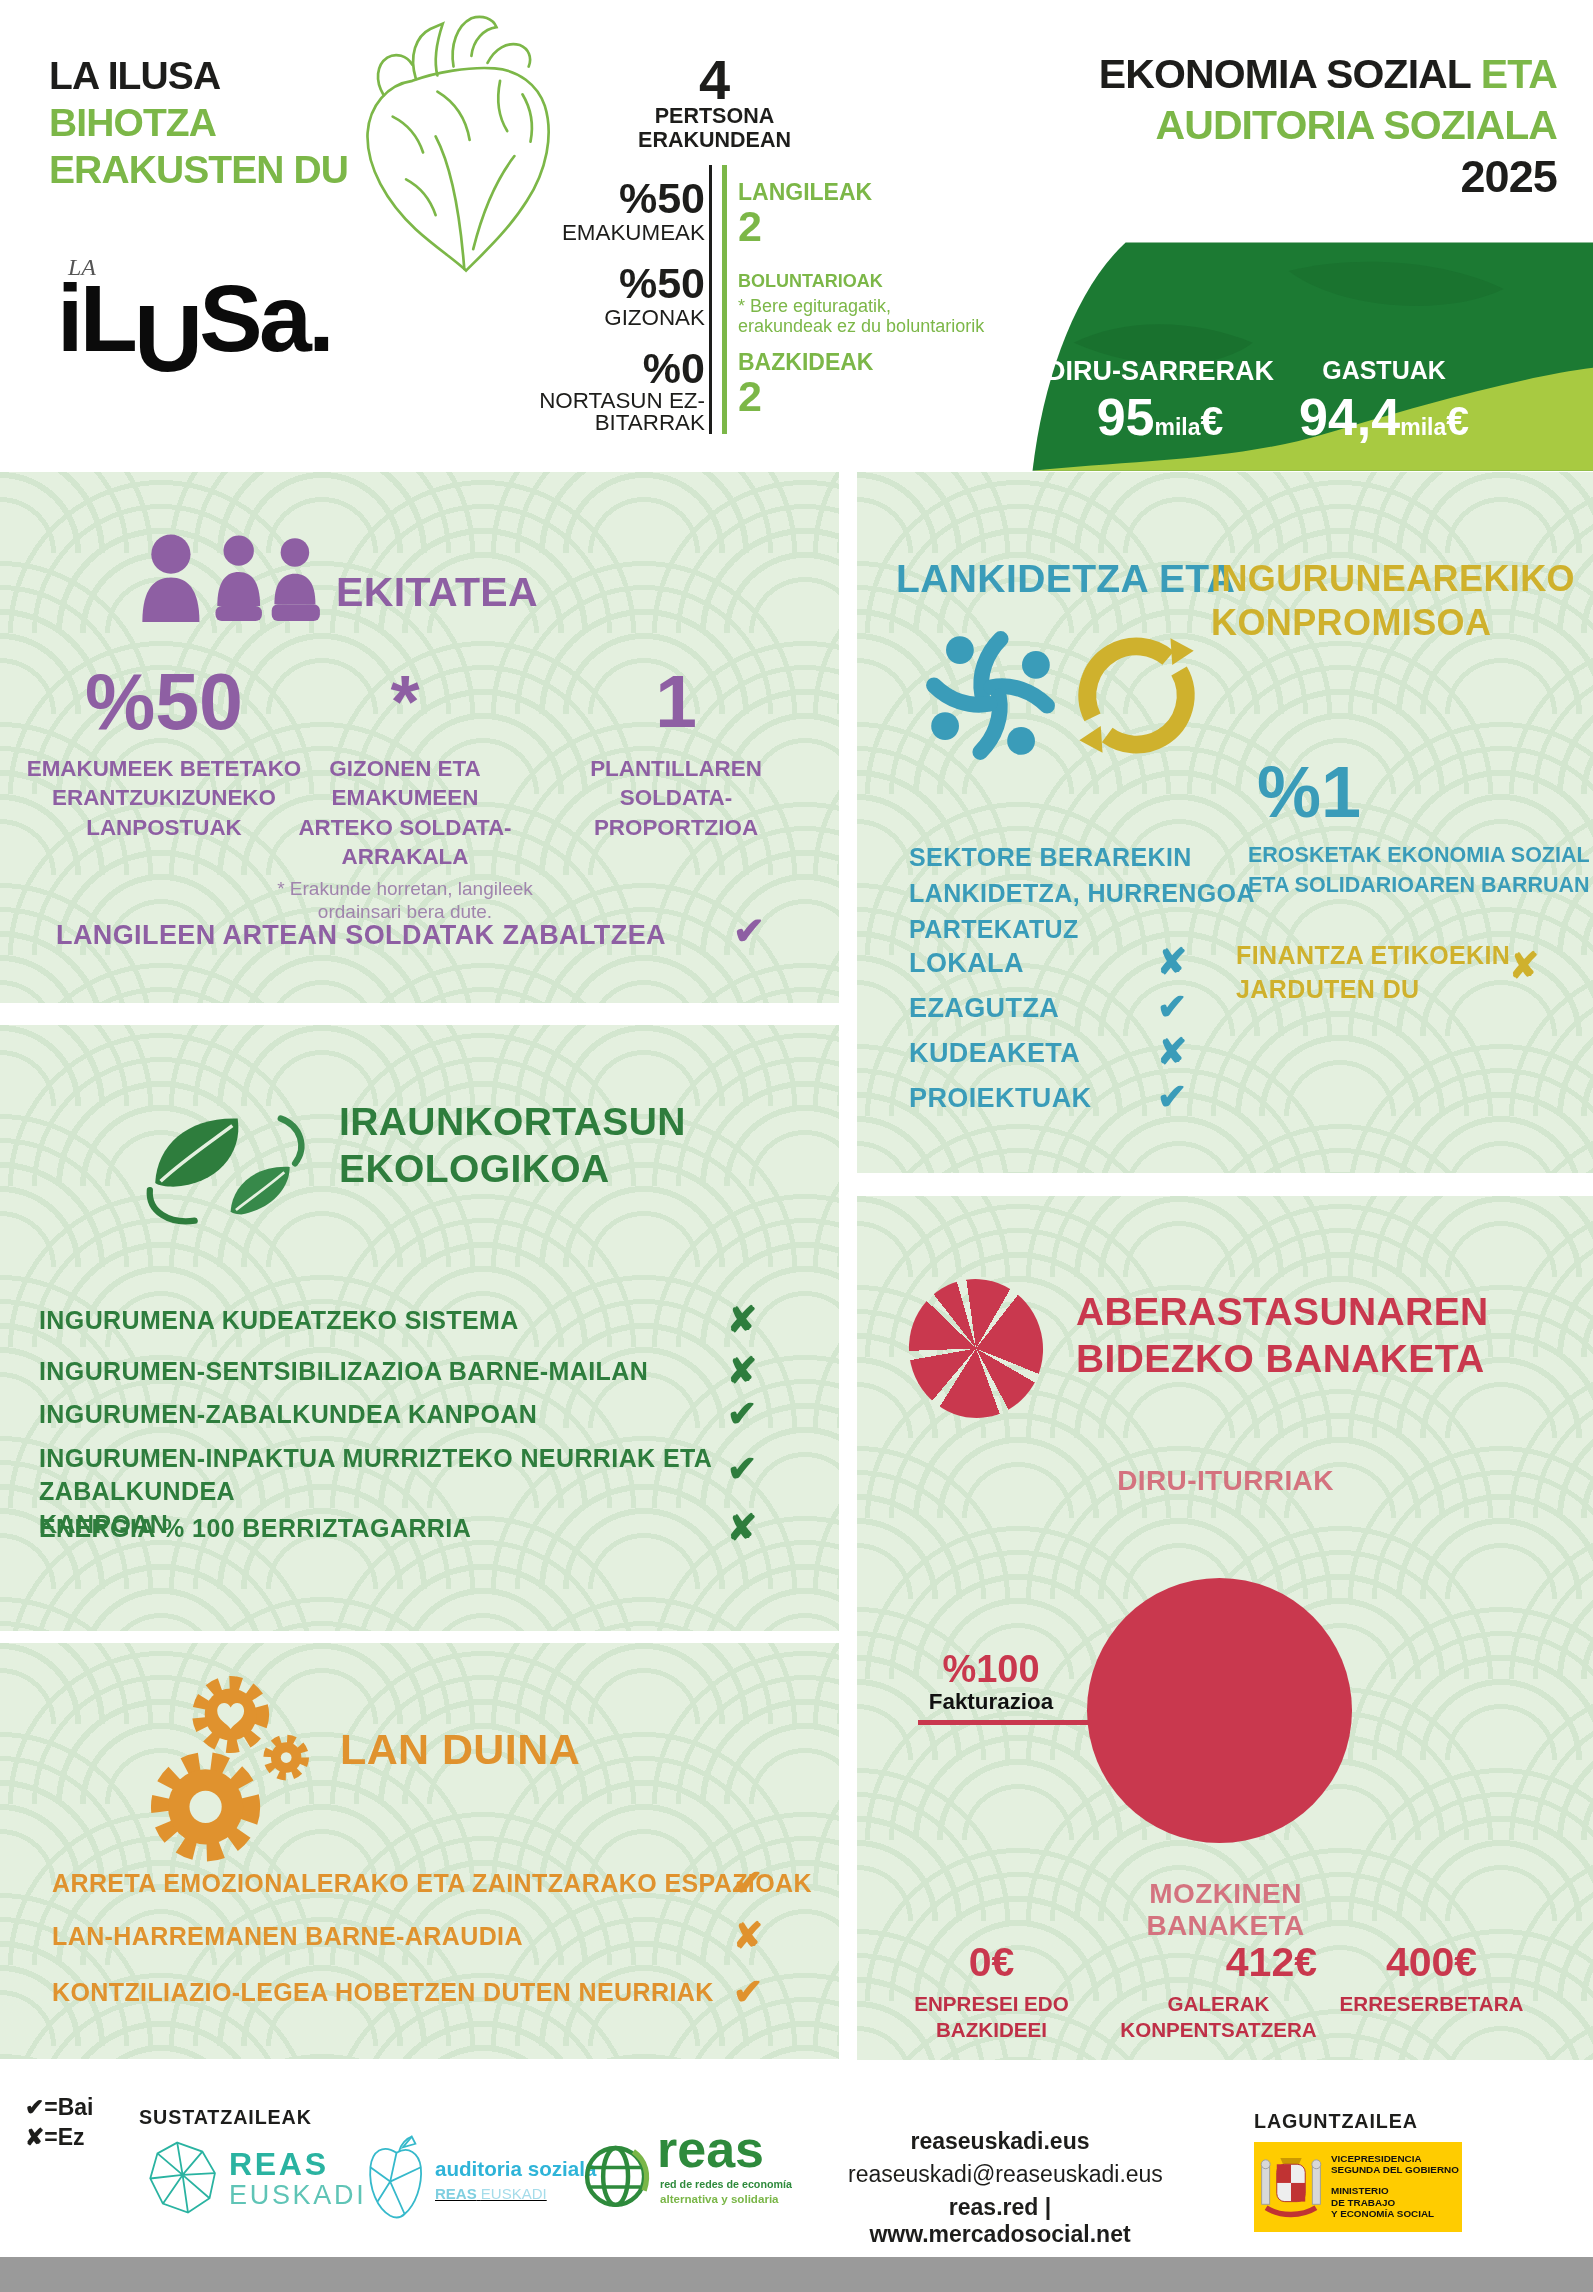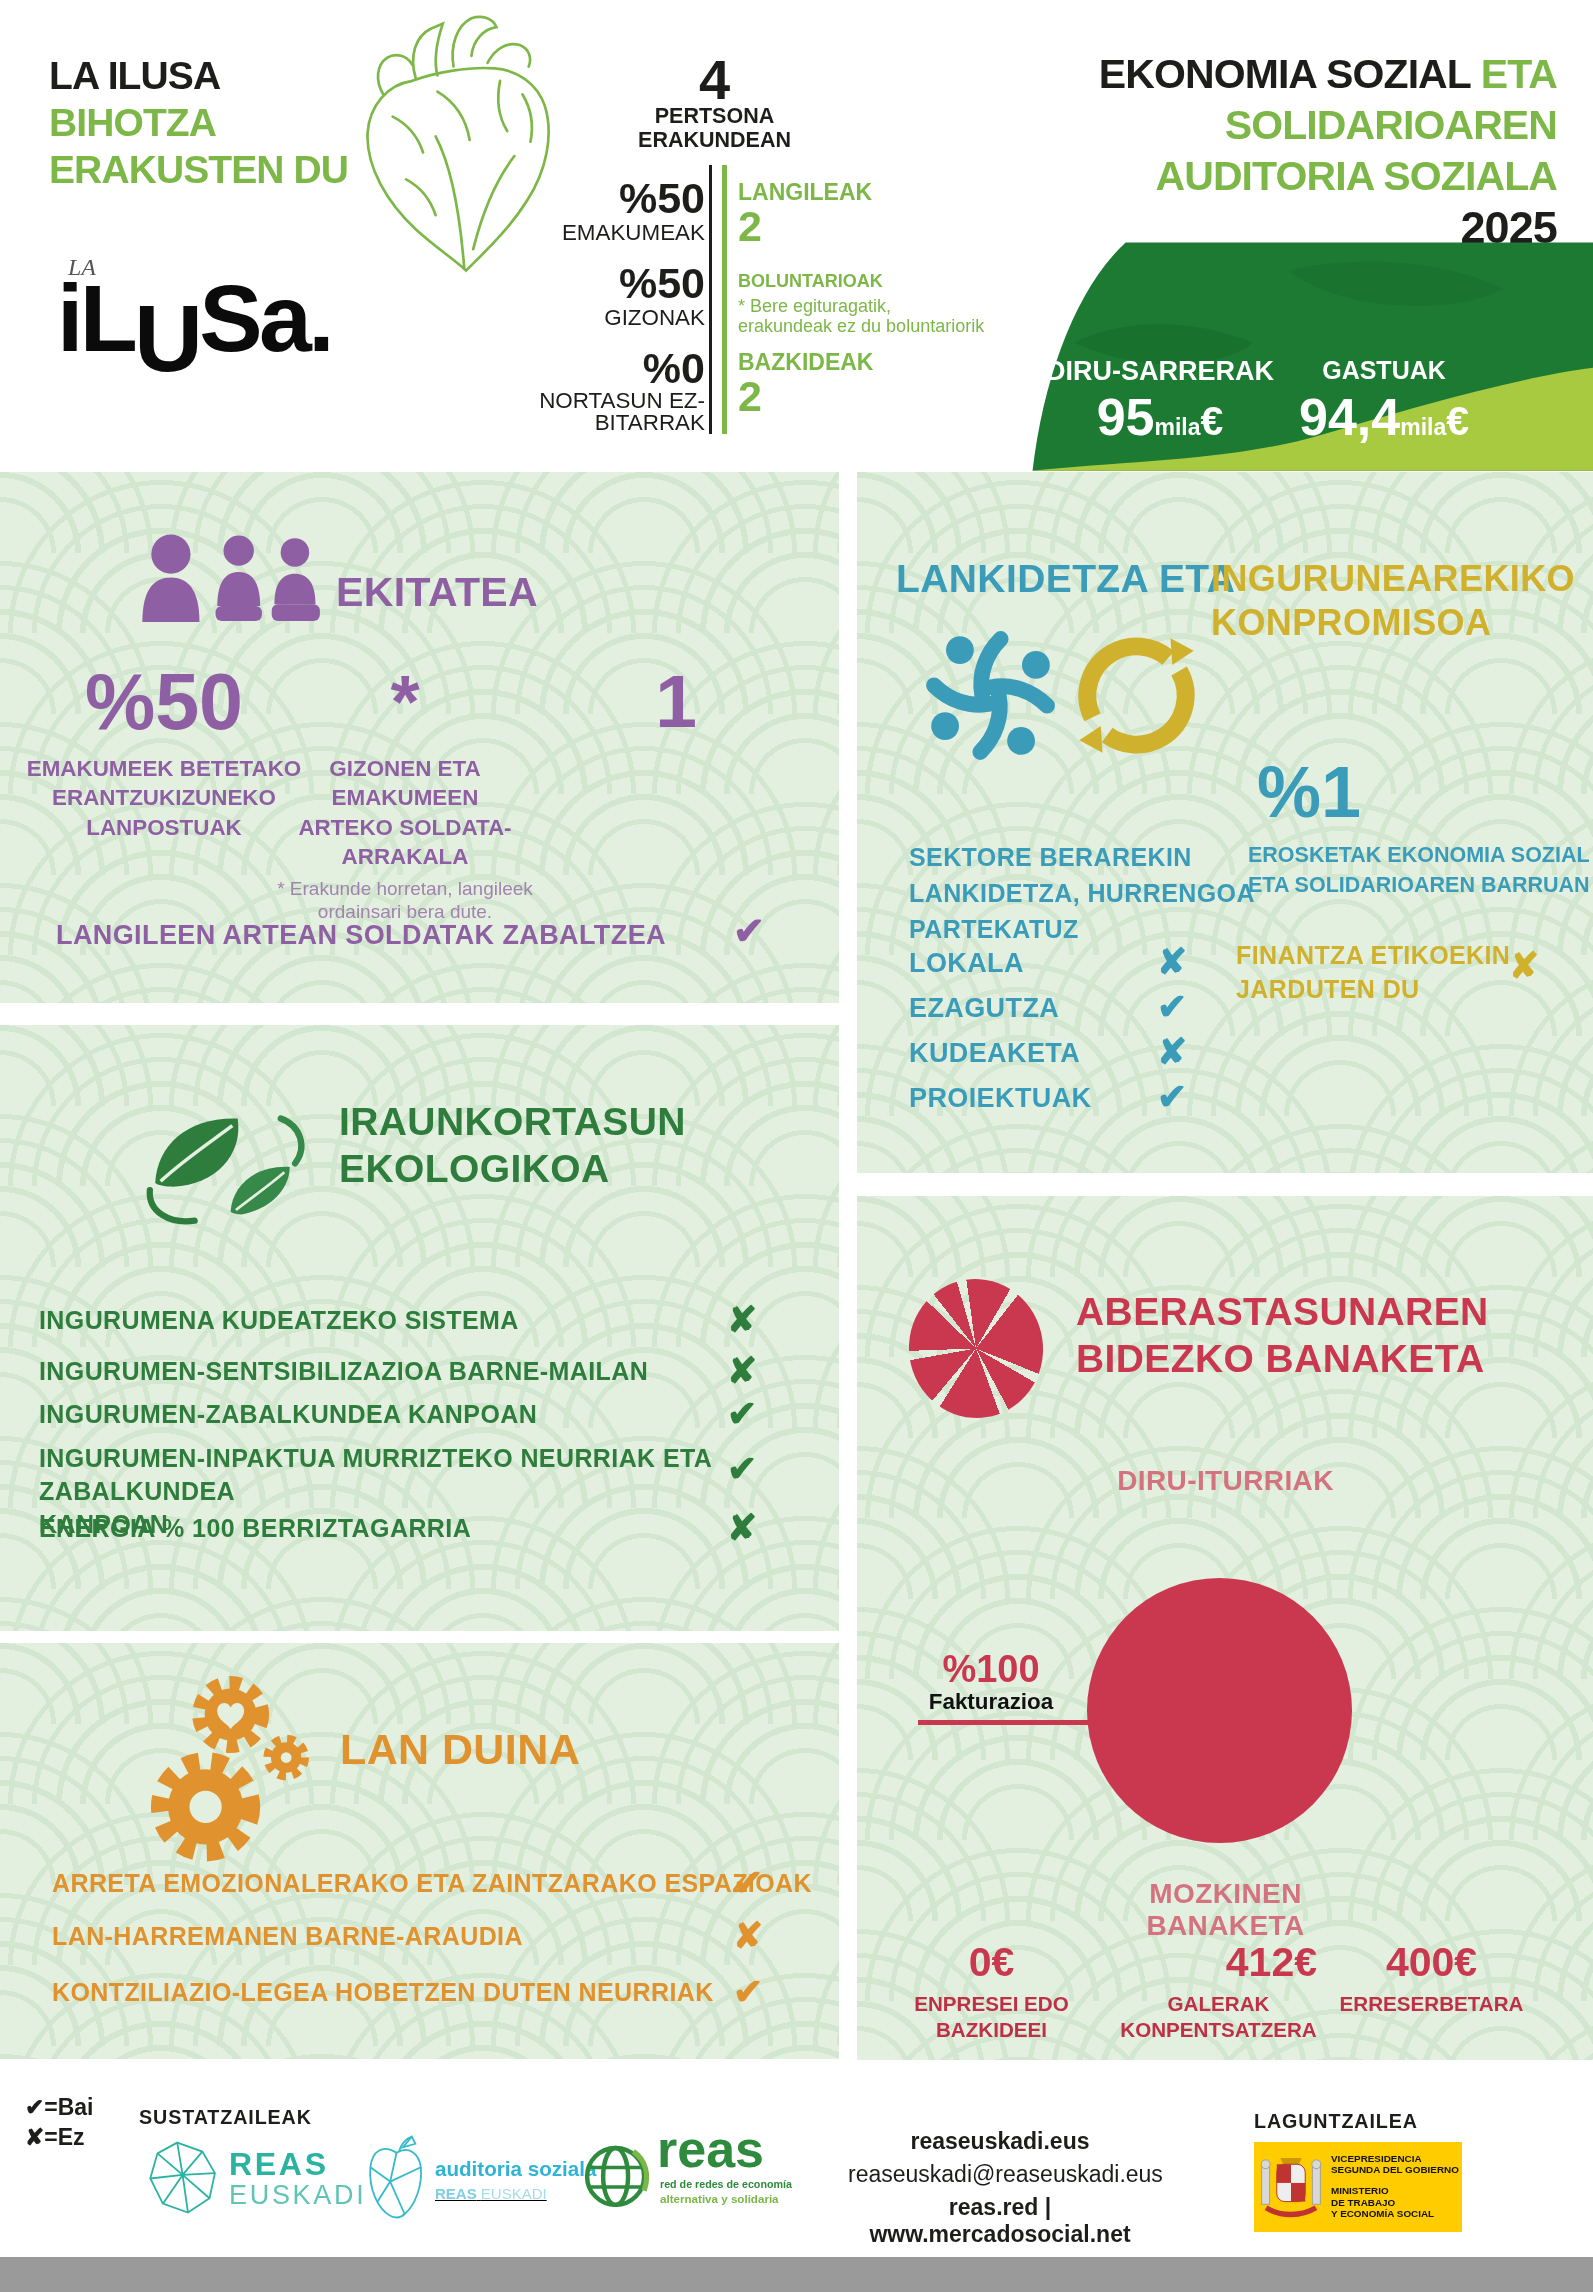--- a/index.html
+++ b/index.html
@@ -104,21 +104,20 @@
     <div style="font-size:18px;line-height:20.6px;margin-top:3.6px;">* Bere egituragatik,</div>
     <div style="font-size:18px;line-height:20.6px;">erakundeak ez du boluntariorik</div>
   </div>
   <div class="abs" style="left:738px;top:349px;color:var(--green);">
     <div style="font-size:23px;font-weight:700;">BAZKIDEAK</div>
     <div style="font-size:43px;font-weight:700;line-height:41px;">2</div>
   </div>
 
   <div class="abs rt" style="right:36px;top:49px;width:645px;font-size:41px;font-weight:700;letter-spacing:-0.9px;line-height:51px;">
     <div><span style="color:var(--ink);">EKONOMIA SOZIAL</span><span style="color:var(--green);"> ETA</span></div>
-    <div style="color:var(--green);">SOLIDARIOAREN</div>
     <div style="color:var(--green);">AUDITORIA SOZIALA</div>
     <div style="color:var(--ink);font-size:45px;">2025</div>
   </div>
 
   <svg class="abs" style="left:1020px;top:235px;" width="573" height="236" viewBox="0 0 640 263">
     <path d="M118,8 L640,8 L640,263 L14,263 C26,160 62,60 118,8 Z" fill="#1c7a33"></path>
     <path d="M60,120 C120,90 200,95 260,120 C220,150 140,155 60,120 Z" fill="#176b2c" opacity="0.6"></path>
     <path d="M300,40 C380,20 480,30 540,60 C480,90 360,85 300,40 Z" fill="#176b2c" opacity="0.5"></path>
     <path d="M14,263 C120,252 240,252 340,222 C440,192 560,158 640,148 L640,263 Z" fill="#a8ca41"></path>
   </svg>
@@ -163,20 +162,24 @@
         <div>ARRAKALA</div>
       </div>
       <div style="font-size:19px;line-height:23px;margin-top:5.4px;color:var(--purple-lt);">
         <div>* Erakunde horretan, langileek</div>
         <div>ordainsari bera dute.</div>
       </div>
     </div>
 
     <div class="abs ctr" style="left:537px;top:190px;width:278px;color:var(--purple);">
       <div style="font-size:75px;font-weight:700;line-height:79px;">1</div>
+      <div style="font-size:22.4px;font-weight:700;line-height:29.6px;margin-top:12.5px;">
+        <div>PLANTILLAREN SOLDATA-</div>
+        <div>PROPORTZIOA</div>
+      </div>
     </div>
 
     <div class="abs stamp" style="left:56px;top:448px;font-size:27px;color:var(--purple);">LANGILEEN ARTEAN SOLDATAK ZABALTZEA</div>
     <div class="abs mark" style="left:733px;top:437px;font-size:38px;color:var(--purple);">✔</div>
   </div>
 
   <div class="panel" style="left:857px;top:472px;width:736px;height:701px;">
     <div class="abs stamp" style="left:39px;top:85px;font-size:39px;color:var(--blue);">LANKIDETZA ETA</div>
     <div class="abs stamp" style="left:354px;top:85px;font-size:36px;line-height:44px;color:var(--yellow);">
       <div>INGURUNEAREKIKO</div>

